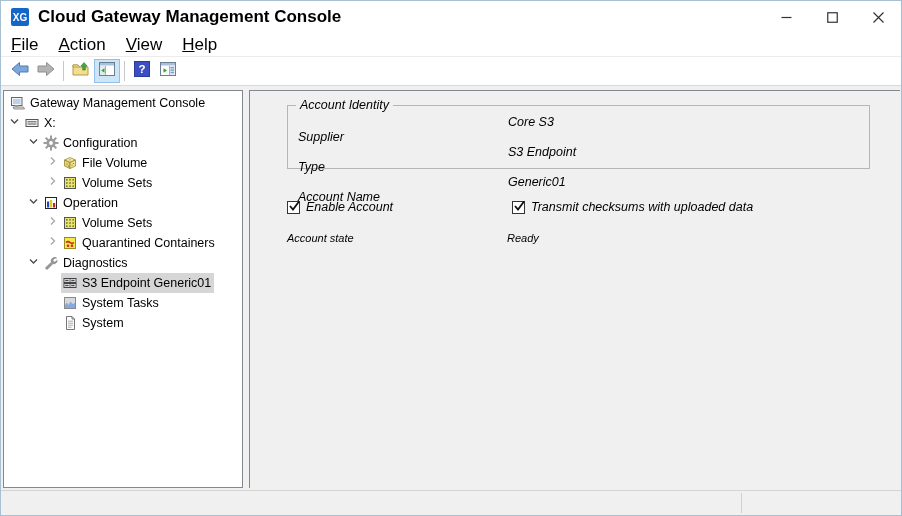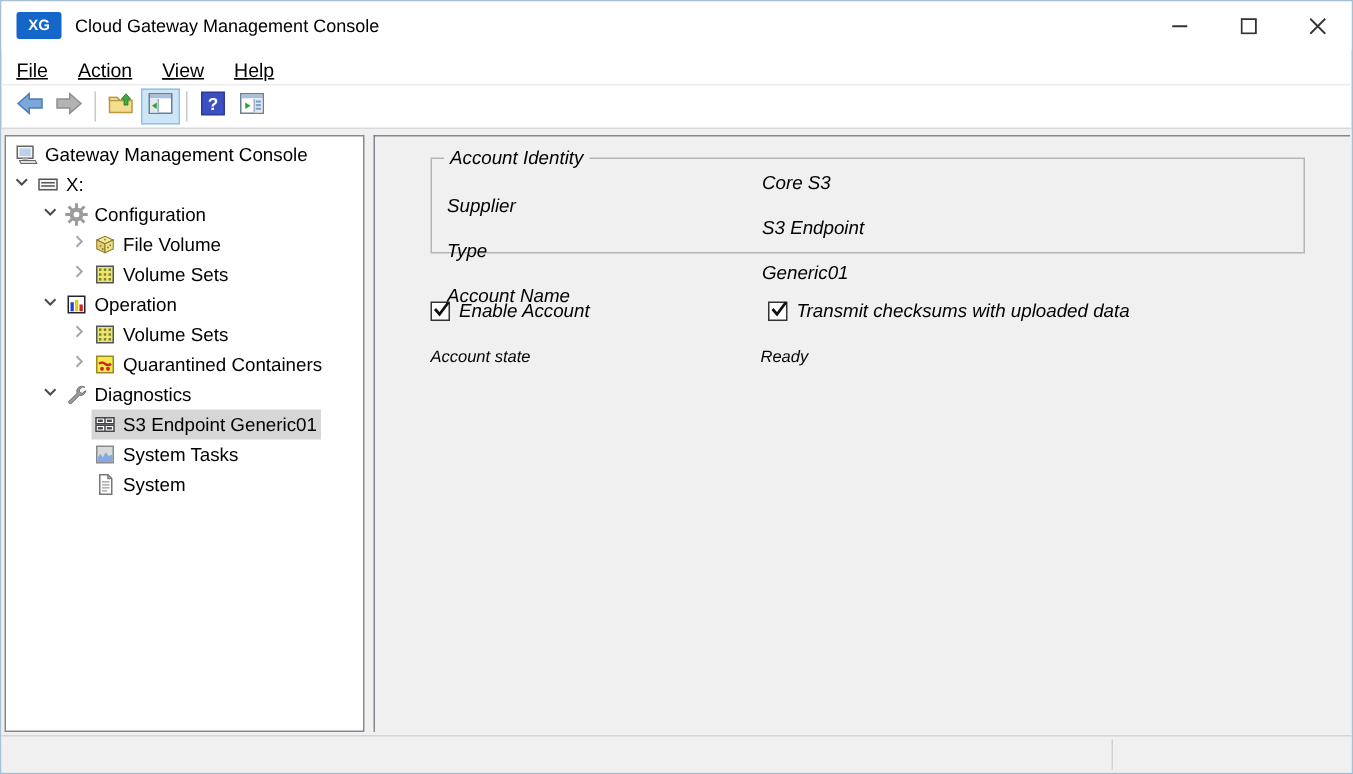--- a/index.html
+++ b/index.html
@@ -4,31 +4,31 @@
 <style>
   * { box-sizing: border-box; margin: 0; padding: 0; }
   html, body { width: 902px; height: 516px; overflow: hidden; }
   body { font-family: "Liberation Sans", sans-serif; color: #000; background: #fff; }
 
   .window { position: relative; width: 902px; height: 516px; background: #fff;
             border: 1px solid #a7c0d3; }
 
   
   .titlebar { height: 32px; display: flex; align-items: center; background: #fff; }
-  .app-icon { width: 30px; height: 18px; margin-left: 10px; border-radius: 2px;
+  .app-icon { width: 18px; height: 18px; margin-left: 10px; border-radius: 2px;
               background: #1467c8; color: #fff; font-size: 10px; font-weight: bold;
               display: flex; align-items: center; justify-content: center; flex: none; }
-  .title { margin-left: 9px; font-size: 12px; white-space: nowrap; }
+  .title { margin-left: 9px; font-size: 17px; white-space: nowrap; font-weight: bold; }
   .win-controls { margin-left: auto; display: flex; height: 100%; }
   .win-btn { width: 46px; height: 100%; display: flex; align-items: center; justify-content: center; }
   .win-btn svg { display: block; }
 
   
-  .menubar { height: 24px; display: flex; align-items: flex-end; padding-left: 4px;
-             border-bottom: 1px solid #ececec; font-size: 13px; text-decoration: underline; }
+  .menubar { height: 24px; display: flex; align-items: flex-start; padding-left: 4px;
+             border-bottom: 1px solid #ececec; font-size: 17px; }
   .menu-item { padding: 2px 6px; margin-right: 8px; white-space: nowrap; }
 
   
   .toolbar { height: 29px; display: flex; align-items: center; padding-left: 6px;
              border-bottom: 1px solid #d9d9d9; }
   .tb-btn { width: 26px; height: 24px; display: flex; align-items: center; justify-content: center;
             border: 1px solid transparent; flex: none; }
   .tb-btn.active { background: #cde6f7; border-color: #92c0ea; }
   .tb-sep { width: 1px; height: 20px; background: #c8c8c8; margin: 0 4px; flex: none; }
 

